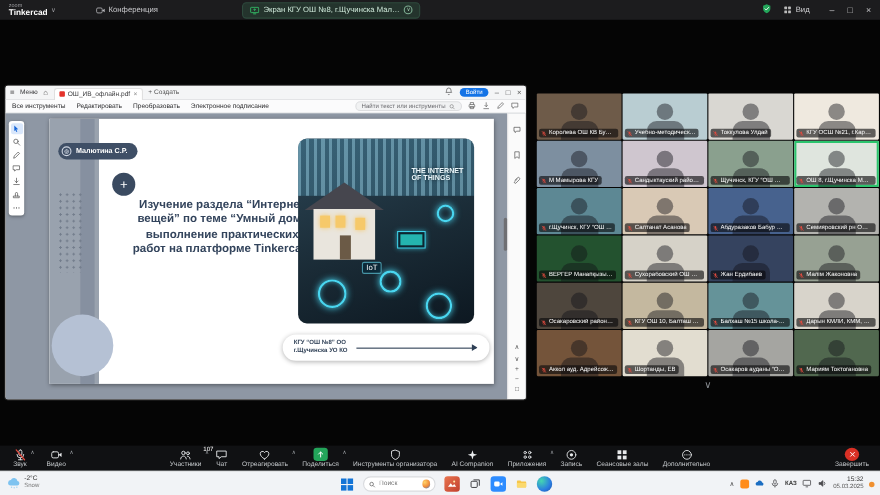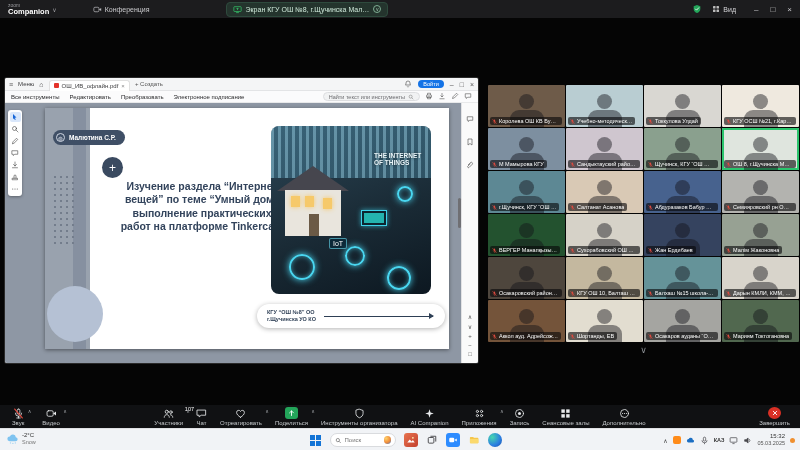--- a/index.html
+++ b/index.html
@@ -132,21 +132,21 @@
   .cdate{font-size:5.5px;color:#555;}
   .notifdot{width:5px;height:5px;border-radius:50%;background:#f09030;}
 </style>
 </head>
 <body>
 
 <div class="topbar">
   <div class="brand">
     <span class="lock">
       <span class="b1">zoom</span>
-      <span class="b2">Companion</span>
+      <span class="b2">Tinkercad</span>
     </span>
     <span class="chev-d">∨</span>
   </div>
   <div class="tab-meeting">
     <svg viewBox="0 0 16 16" fill="none" stroke="currentColor" stroke-width="1.3">
         <rect x="1.5" y="4" width="9" height="8" rx="2"></rect>
         <path d="M10.5 8l4-2.8v5.6z" fill="currentColor" stroke="none"></path>
       </svg>
     <span>Конференция</span>
   </div>

